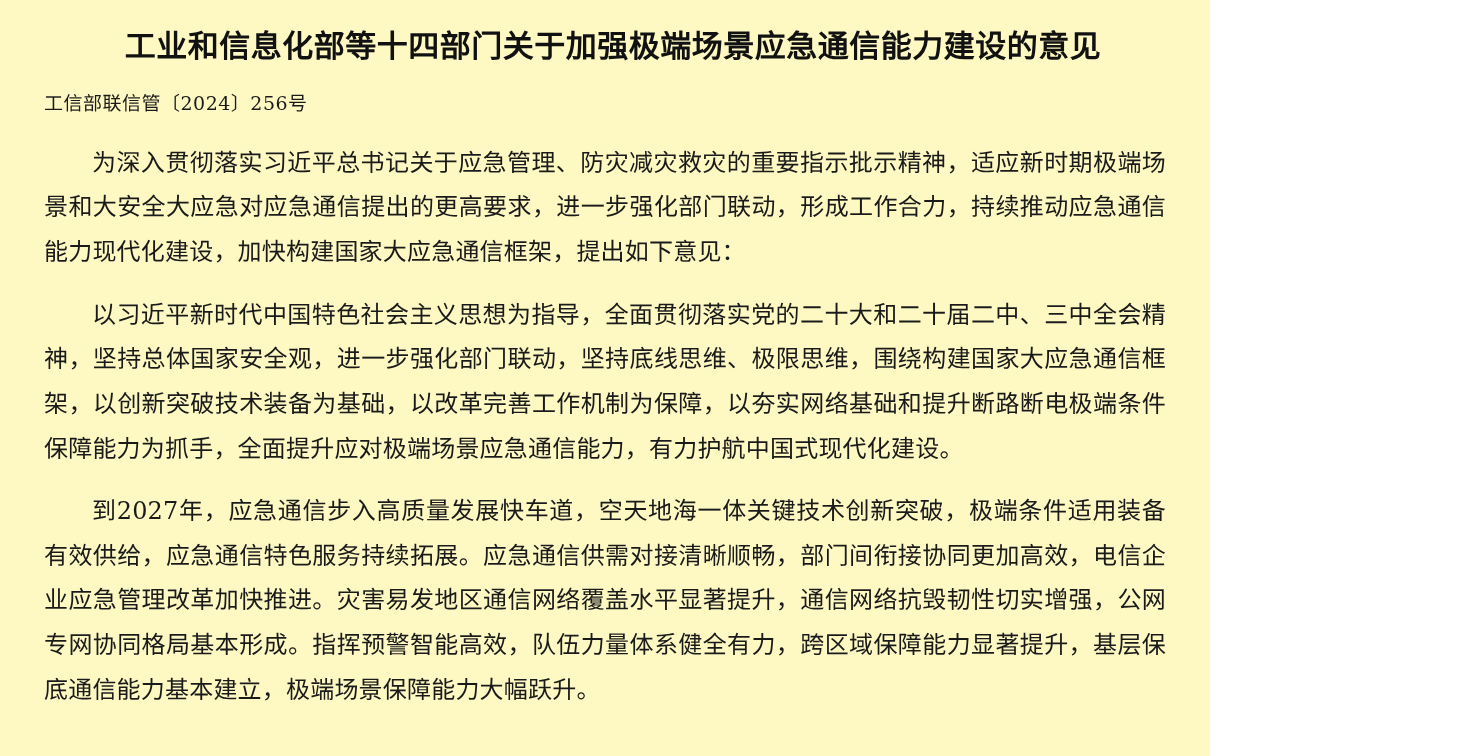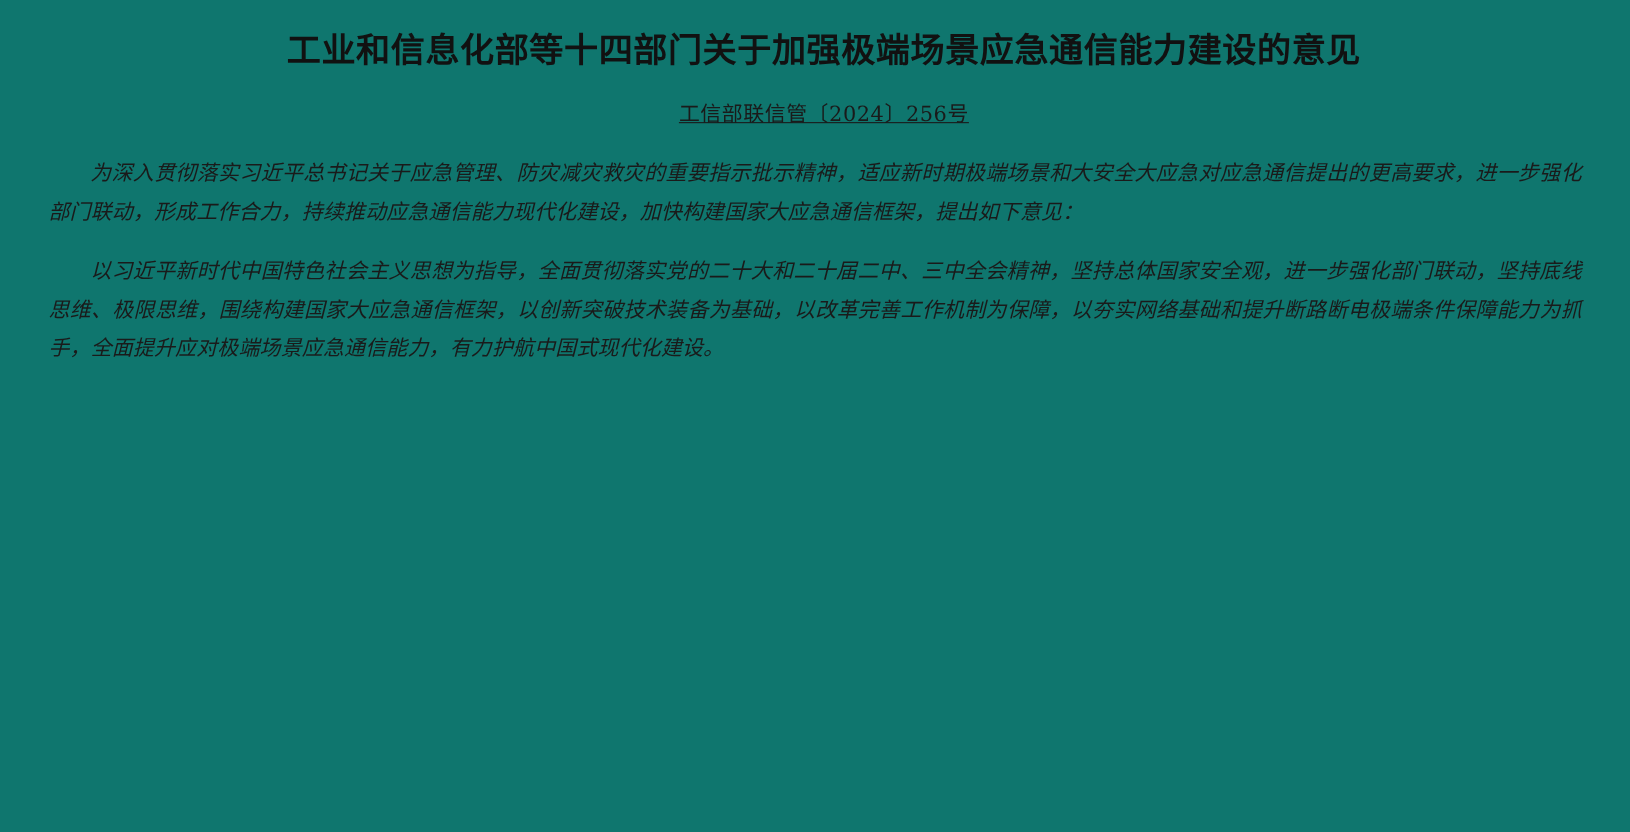--- a/index.html
+++ b/index.html
@@ -9,57 +9,55 @@
     background: #ffffff;
   }
   body {
     width: 1482px;
     min-height: 756px;
     font-family: "DejaVu Serif", "Liberation Serif", serif;
     color: #1a1a1a;
     -webkit-font-smoothing: antialiased;
   }
   .page {
-    width: 1482px;
+    width: 1210px;
     min-height: 756px;
     box-sizing: border-box;
     padding: 18px 28px 10px 44px;
-    background: #0f766e;
+    background: #fef9c3;
   }
   .doc-title {
     text-align: center;
     font-size: 31px;
     font-weight: bold;
     letter-spacing: 0.5px;
     line-height: 1.35;
     margin: 8px 0 0 0;
     color: #111111;
     font-family: "DejaVu Serif", "Liberation Serif", serif;
   }
   .doc-number {
-    text-align: center;
+    text-align: left;
     font-size: 19px;
     margin: 20px 0 0 0;
     letter-spacing: 0.5px;
     color: #1a1a1a;
-    text-decoration: underline;
   }
   .body-block {
     margin-top: 26px;
   }
   p.para {
-    font-size: 19px;
+    font-size: 24px;
     line-height: 1.86;
     margin: 0 16px 18px 0;
     text-align: justify;
     text-justify: inter-ideograph;
     text-indent: 2em;
     color: #1a1a1a;
     letter-spacing: 0.2px;
-    font-style: italic;
   }
   h2.section-heading {
     font-size: 21.5px;
     font-weight: bold;
     line-height: 1.86;
     margin: 22px 0 14px 0;
     text-indent: 2em;
     color: #111111;
     letter-spacing: 0.5px;
   }
@@ -73,15 +71,16 @@
 
   <div class="doc-number">工信部联信管〔2024〕256号</div>
 
   <div class="body-block">
 
     <p class="para">为深入贯彻落实习近平总书记关于应急管理、防灾减灾救灾的重要指示批示精神，适应新时期极端场景和大安全大应急对应急通信提出的更高要求，进一步强化部门联动，形成工作合力，持续推动应急通信能力现代化建设，加快构建国家大应急通信框架，提出如下意见：</p>
 
 
     <p class="para">以习近平新时代中国特色社会主义思想为指导，全面贯彻落实党的二十大和二十届二中、三中全会精神，坚持总体国家安全观，进一步强化部门联动，坚持底线思维、极限思维，围绕构建国家大应急通信框架，以创新突破技术装备为基础，以改革完善工作机制为保障，以夯实网络基础和提升断路断电极端条件保障能力为抓手，全面提升应对极端场景应急通信能力，有力护航中国式现代化建设。</p>
 
+    <p class="para">到2027年，应急通信步入高质量发展快车道，空天地海一体关键技术创新突破，极端条件适用装备有效供给，应急通信特色服务持续拓展。应急通信供需对接清晰顺畅，部门间衔接协同更加高效，电信企业应急管理改革加快推进。灾害易发地区通信网络覆盖水平显著提升，通信网络抗毁韧性切实增强，公网专网协同格局基本形成。指挥预警智能高效，队伍力量体系健全有力，跨区域保障能力显著提升，基层保底通信能力基本建立，极端场景保障能力大幅跃升。</p>
 
   </div>
 </div>
 
 </body></html>

